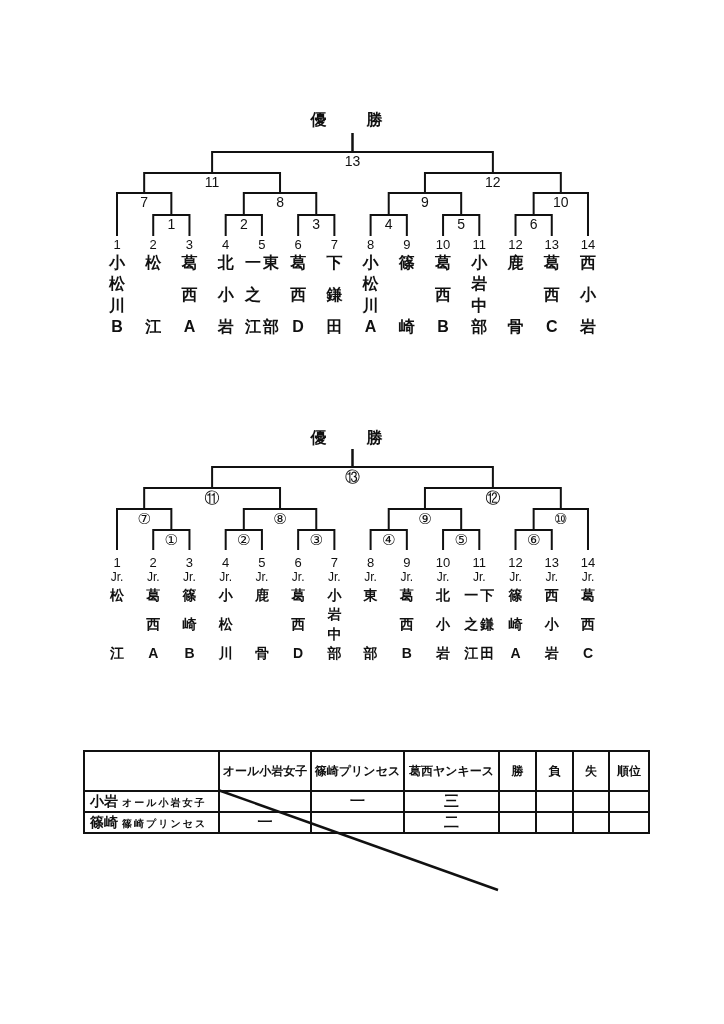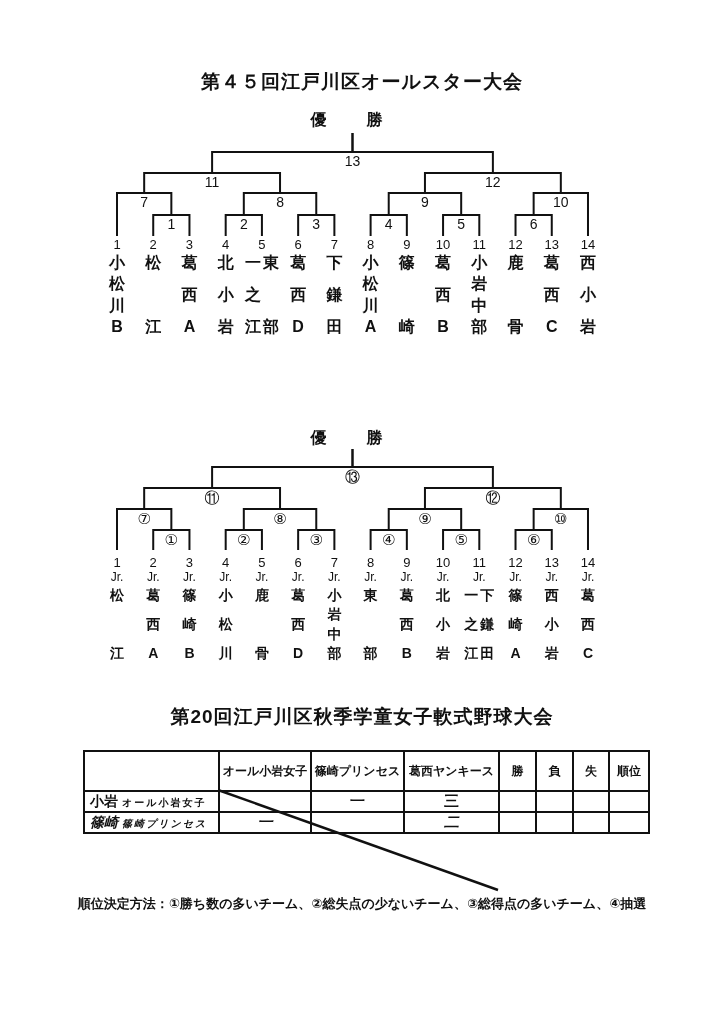--- a/index.html
+++ b/index.html
@@ -61,21 +61,20 @@
       <path d="M 515.53 550 L 515.53 530 L 551.76 530 L 551.76 550" fill="none" stroke="#111111" stroke-width="2"></path>
       <path d="M 117 550 L 117 509 L 171.34499999999997 509 L 171.34499999999997 530" fill="none" stroke="#111111" stroke-width="2"></path>
       <path d="M 243.80499999999998 530 L 243.80499999999998 509 L 316.265 509 L 316.265 530" fill="none" stroke="#111111" stroke-width="2"></path>
       <path d="M 388.725 530 L 388.725 509 L 461.18499999999995 509 L 461.18499999999995 530" fill="none" stroke="#111111" stroke-width="2"></path>
       <path d="M 533.645 530 L 533.645 509 L 587.99 509 L 587.99 550" fill="none" stroke="#111111" stroke-width="2"></path>
       <path d="M 144.17249999999999 509 L 144.17249999999999 488 L 280.03499999999997 488 L 280.03499999999997 509" fill="none" stroke="#111111" stroke-width="2"></path>
       <path d="M 424.955 509 L 424.955 488 L 560.8175 488 L 560.8175 509" fill="none" stroke="#111111" stroke-width="2"></path>
       <path d="M 212.10375 488 L 212.10375 467 L 492.88625 467 L 492.88625 488" fill="none" stroke="#111111" stroke-width="2"></path>
       <path d="M 352.495 449 L 352.495 467" fill="none" stroke="#111111" stroke-width="2.5"></path>
     </svg>
-  <div class="title" id="t1-title">第４５回江戸川区オールスター大会</div>
   <div id="bracket1">
       <div class="mlabel" style="left: 171.345px; top: 217px;">1</div>
       <div class="mlabel" style="left: 243.805px; top: 217px;">2</div>
       <div class="mlabel" style="left: 316.265px; top: 217px;">3</div>
       <div class="mlabel" style="left: 388.725px; top: 217px;">4</div>
       <div class="mlabel" style="left: 461.185px; top: 217px;">5</div>
       <div class="mlabel" style="left: 533.645px; top: 217px;">6</div>
       <div class="mlabel" style="left: 144.172px; top: 195px;">7</div>
       <div class="mlabel" style="left: 280.035px; top: 195px;">8</div>
       <div class="mlabel" style="left: 424.955px; top: 195px;">9</div>
@@ -395,21 +394,20 @@
         <div class="t-jr">Jr.</div>
         <div class="t-cols" style="height: 72px;">
           <div class="t-col" style="font-size: 14px;">
             <span>葛</span>
             <span>西</span>
             <span>C</span>
           </div>
         </div>
       </div>
     </div>
-  <div class="title" id="t3-title">第20回江戸川区秋季学童女子軟式野球大会</div>
   <div class="standings" id="standings">
       <table>
         <colgroup>
           <col style="width: 135px;">
           <col style="width: 92px;">
           <col style="width: 93px;">
           <col style="width: 95px;">
           <col style="width: 37px;">
           <col style="width: 37px;">
           <col style="width: 36px;">
@@ -431,30 +429,29 @@
           <tr style="height: 16px;">
             <th class="rowlabel"><span class="row-big">小岩</span><span class="row-small">オール小岩女子</span></th>
             <td class="score"></td>
             <td class="score">一</td>
             <td class="score">三</td>
             <td></td>
             <td></td>
             <td></td>
             <td></td>
           </tr>
-          <tr style="height: 19px; font-style: italic;">
+          <tr style="height: 19px;">
             <th class="rowlabel"><span class="row-big">篠崎</span><span class="row-small">篠崎プリンセス</span></th>
             <td class="score">一</td>
             <td class="score"></td>
             <td class="score">二</td>
             <td></td>
             <td></td>
             <td></td>
             <td></td>
           </tr>
         </tbody>
       </table>
       <svg width="567" height="142" style="position: absolute; left: 0px; top: 0px; pointer-events: none;">
         <path d="M 135 40 L 415 140" fill="none" stroke="#111111" stroke-width="2.4"></path>
       </svg>
     </div>
-  <div class="note">順位決定方法：①勝ち数の多いチーム、②総失点の少ないチーム、③総得点の多いチーム、④抽選</div>
 </div>
 
 </body></html>

